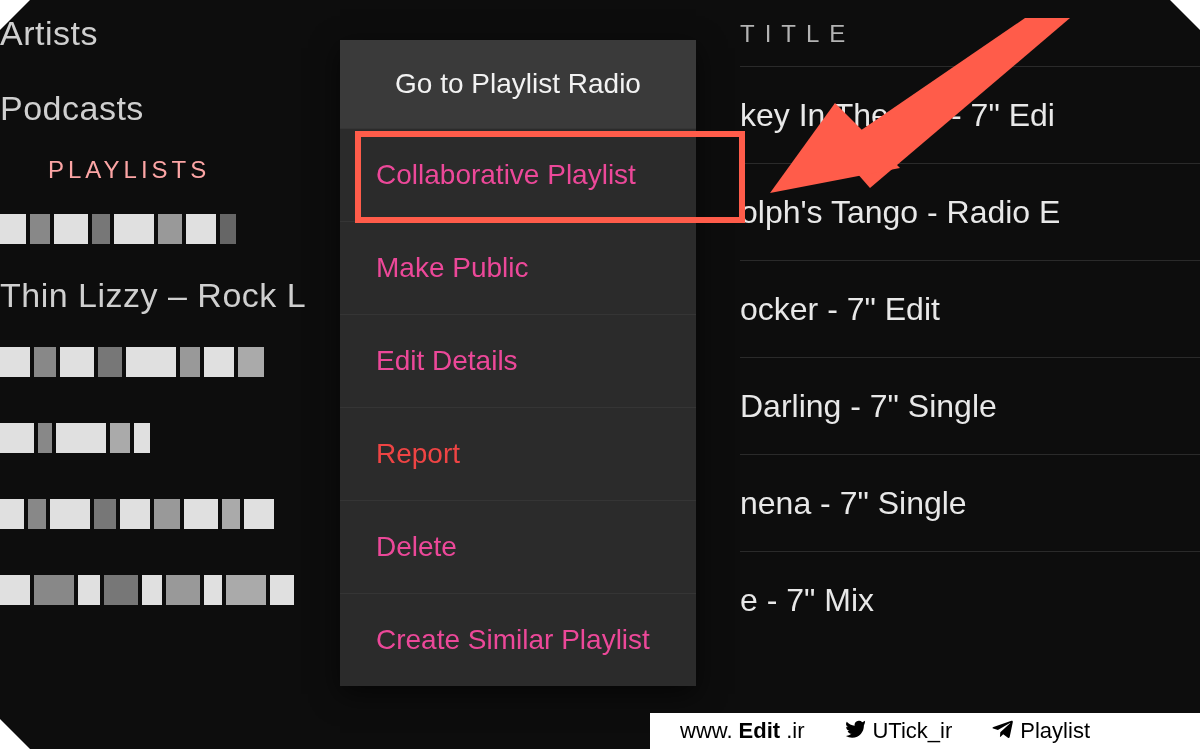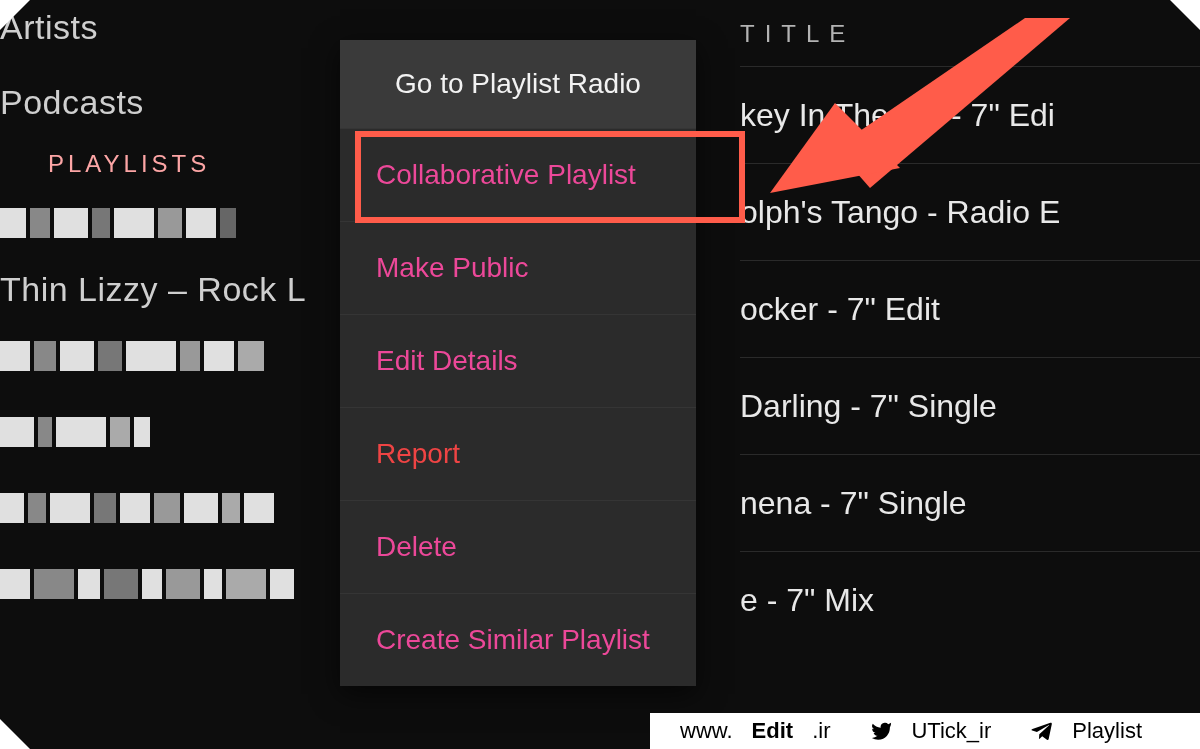--- a/index.html
+++ b/index.html
@@ -148,37 +148,37 @@
     align-items: center;
     gap: 40px;
     padding: 0 30px;
     box-sizing: border-box;
     z-index: 40;
     color: #000;
     font-size: 22px;
     font-weight: 500;
   }
   .watermark-bar .bold { font-weight: 700; }
-  .wm-item { display: flex; align-items: center; gap: 19px; }
+  .wm-item { display: flex; align-items: flex-start; gap: 6px; }
   .arrow-svg {
     position: absolute;
     z-index: 30;
     pointer-events: none;
   }
 </style>
 </head>
 <body>
 
 <div class="corner-clip-tl"></div>
 <div class="corner-clip-tr"></div>
 <div class="corner-clip-bl"></div>
 <div class="corner-clip-br"></div>
 
 <div class="sidebar">
-  <div class="sidebar-item" style="">
+  <div class="sidebar-item" style="margin-top:6px;">
     <span>Artists</span>
   </div>
   <div class="sidebar-item" style="margin-top:20px;">
     <span>Podcasts</span>
   </div>
 
   <div class="sidebar-heading">PLAYLISTS</div>
 
   <div class="pixelated-row" style="margin-top:30px;">
     <span class="pixel-block" style="width:26px;height:30px;"></span>

